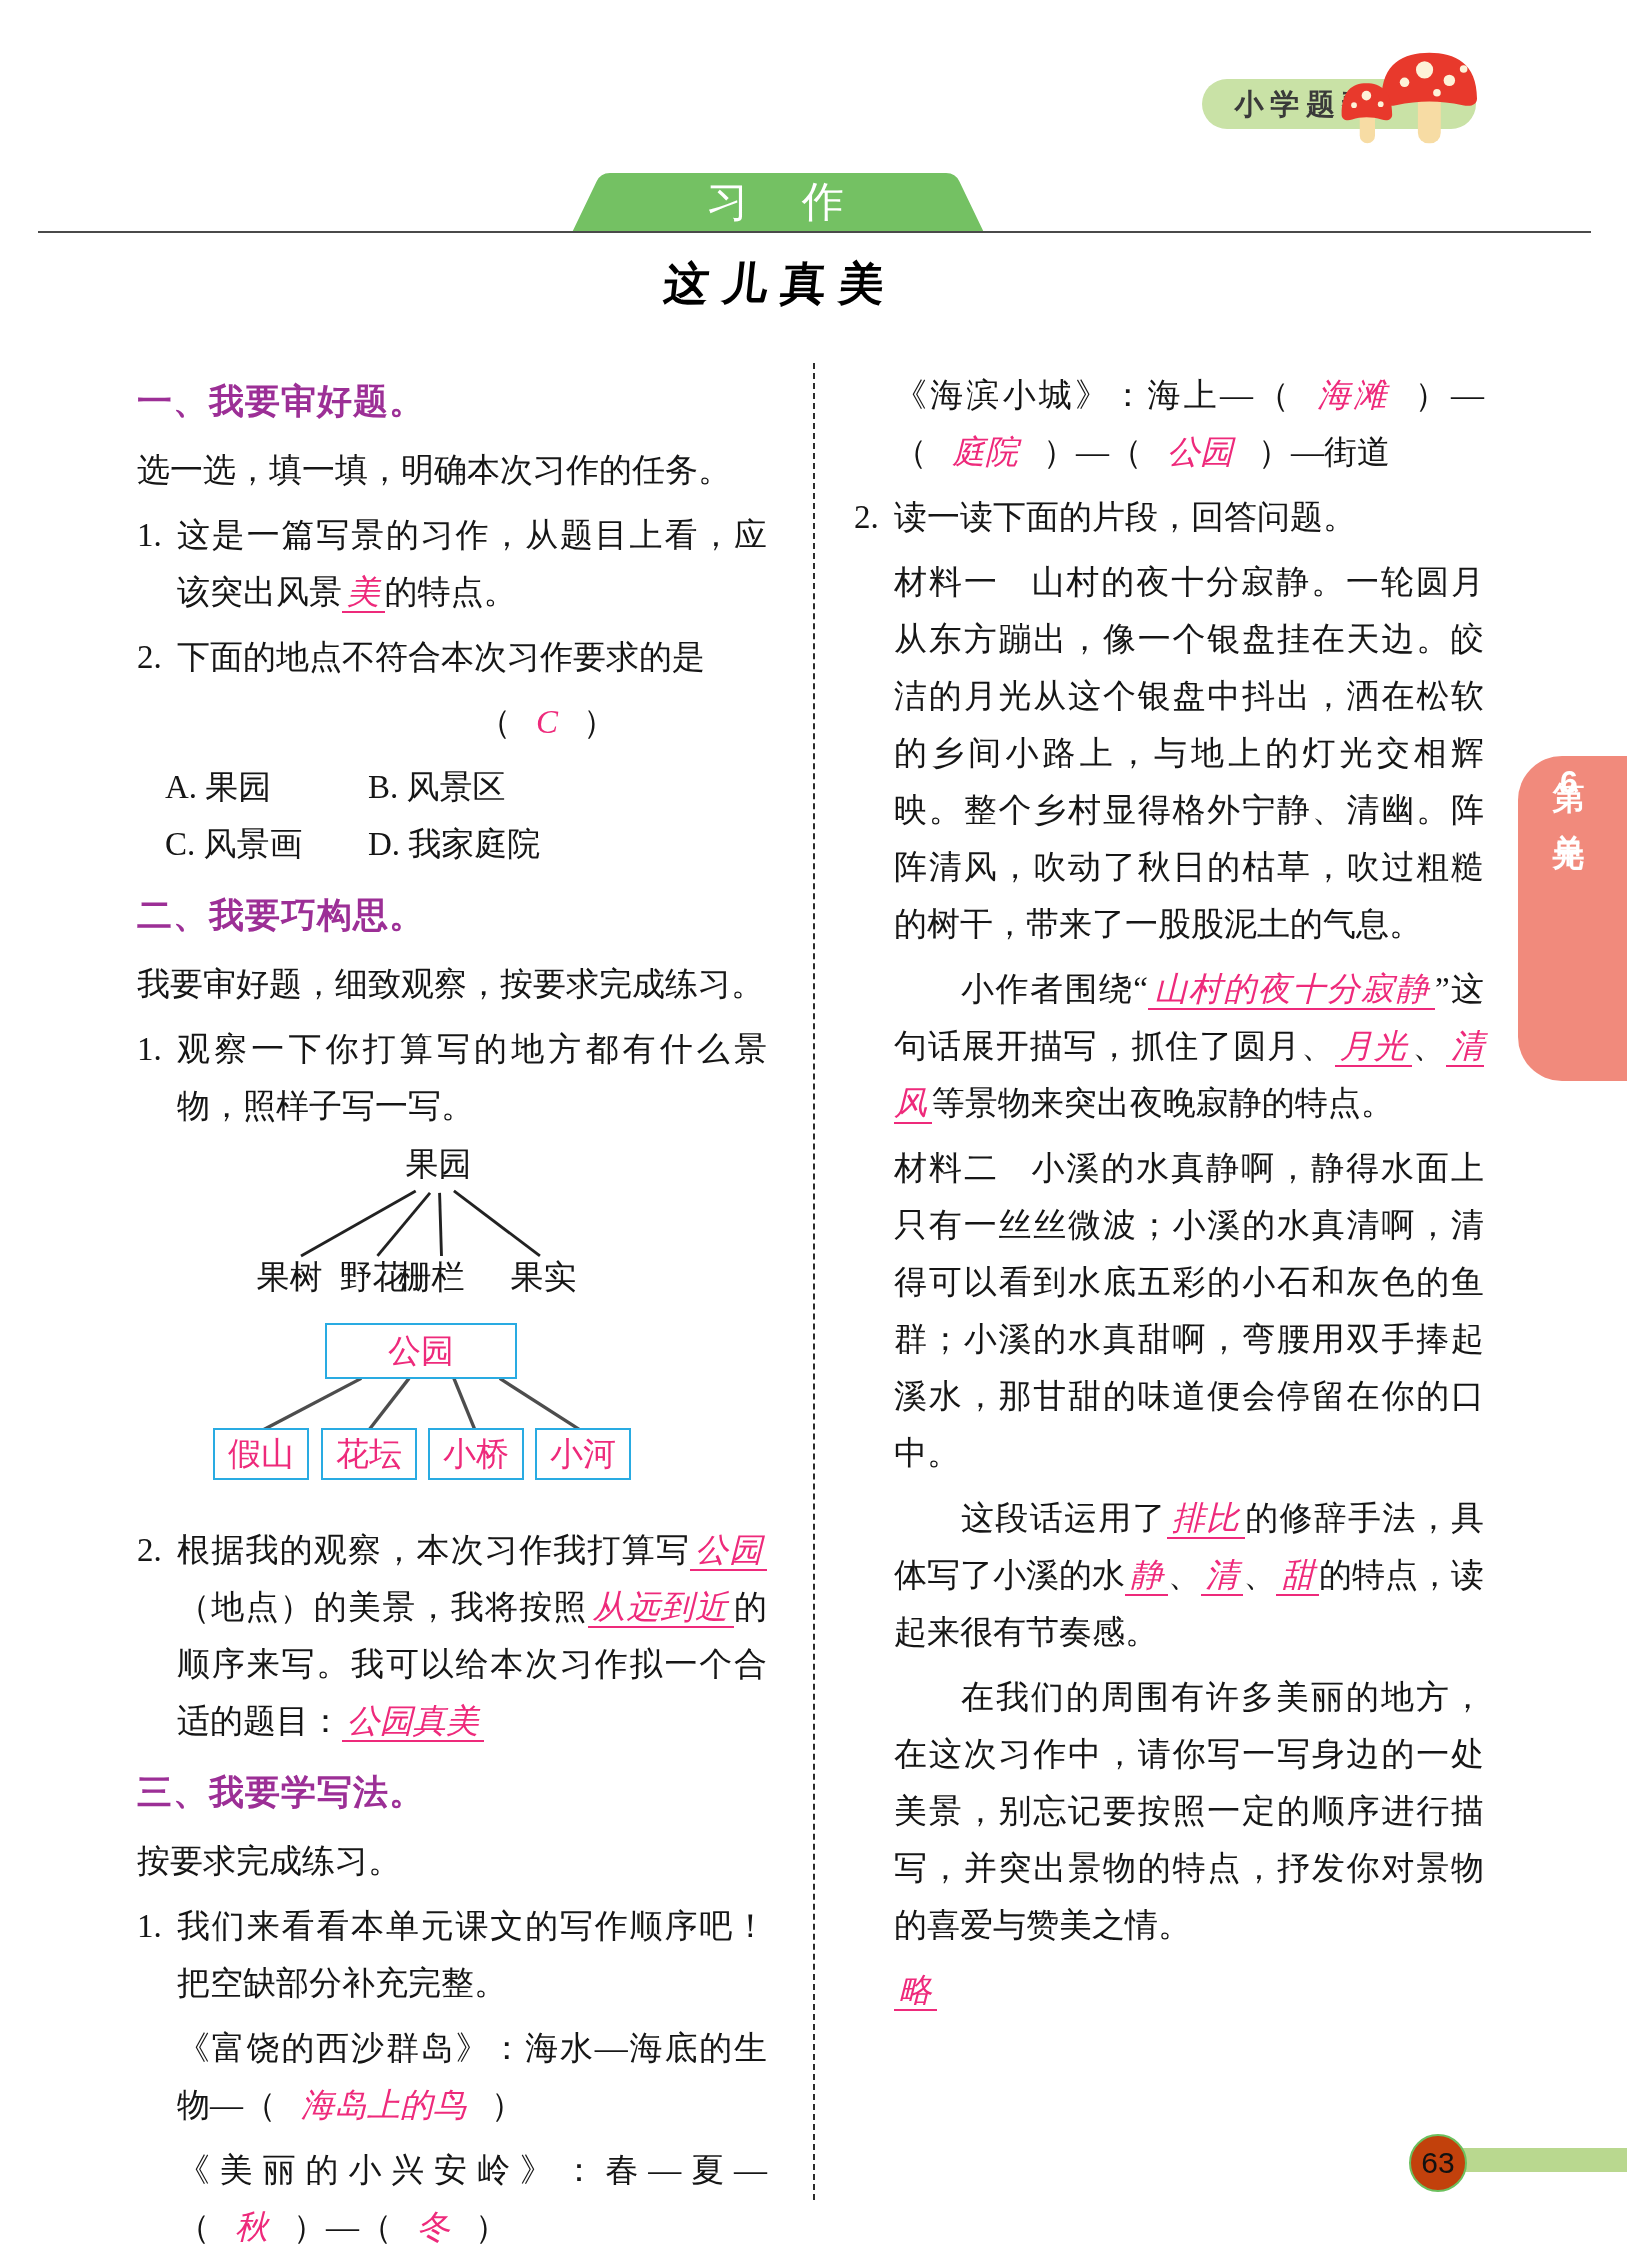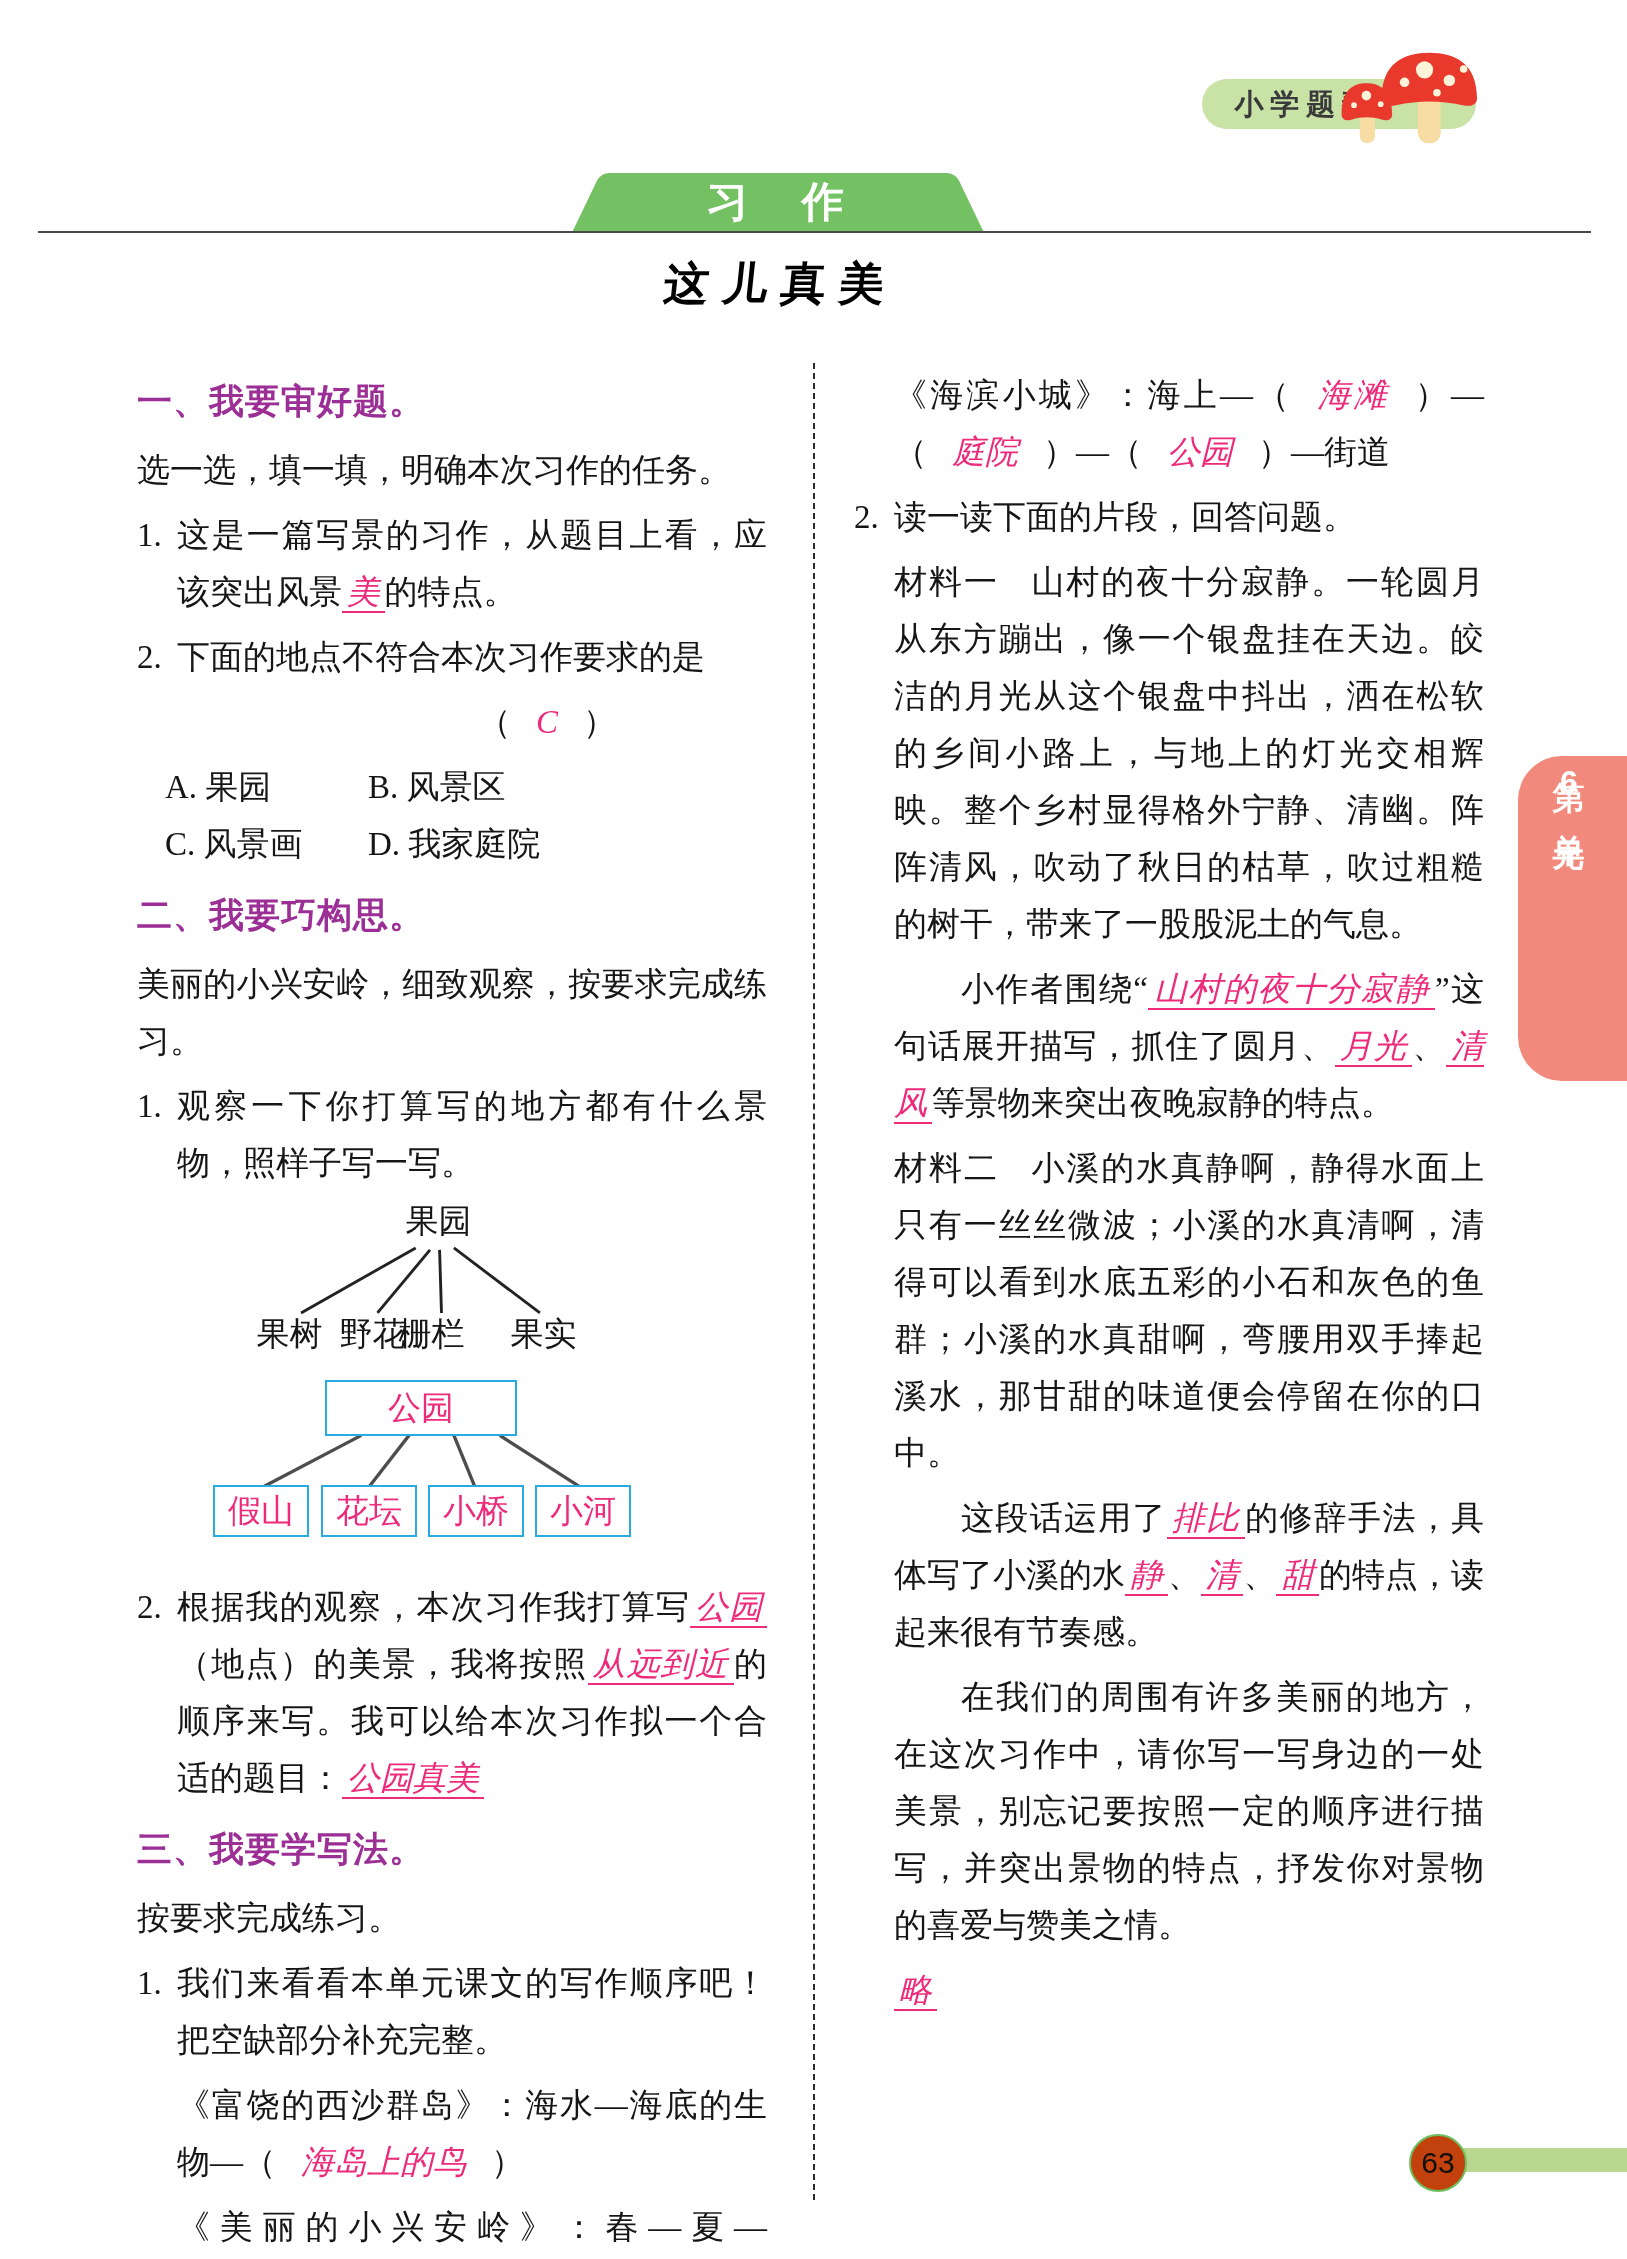--- a/index.html
+++ b/index.html
@@ -9,21 +9,21 @@
   
   .logo-pill{position:absolute;left:1202px;top:79px;width:274px;height:50px;border-radius:25px;
              background:#c9e2a6;}
   .logo-pill span{display:block;padding-left:32.5px;line-height:50px;font-family:"Liberation Sans",sans-serif;
              font-weight:bold;font-size:29px;color:#3a3a3a;letter-spacing:6.7px;}
   .mushrooms{position:absolute;left:1334px;top:46px;width:143px;height:105px;}
 
   
   .banner-shape{position:absolute;left:571px;top:173px;width:414px;height:60px;}
   .banner-label{position:absolute;left:571px;top:173px;width:414px;height:59px;text-align:center;
-                line-height:57px;font-family:"Liberation Sans",sans-serif;font-weight:bold;
+                line-height:57px;font-family:"Liberation Sans",sans-serif;font-weight:normal;
                 font-size:42px;color:#fff;letter-spacing:5.7px;}
   .rule{position:absolute;left:38px;top:231px;width:1553px;height:1.9px;background:#4a4a4a;}
   .calligraphy{position:absolute;left:590px;top:254px;width:382px;text-align:center;
                font-size:45px;font-weight:bold;color:#000;letter-spacing:13.4px;
                transform:skewX(-6deg);}
 
   
   .col{position:absolute;top:359px;width:646px;font-size:33px;line-height:57px;text-align:justify;}
   .col.left{left:129px;}
   .col.right{left:846px;}
@@ -123,21 +123,21 @@
     <div class="optrow">
       <span class="o1">A. 果园</span>
       <span>B. 风景区</span>
     </div>
     <div class="optrow">
       <span class="o1">C. 风景画</span>
       <span>D. 我家庭院</span>
     </div>
 
     <h2>二、我要巧构思。</h2>
-    <p>美丽的小兴安岭，细致观察，按要求完成练习。</p>
+    <p>我要审好题，细致观察，按要求完成练习。</p>
 
     <p class="item">
       <span class="num">1.</span>
       <span>观察一下你打算写的地方都有什么景物，照样子写一写。</span>
     </p>
 
     <div class="tree tree1">
       <div class="t1-root">果园</div>
       <svg class="tlines" width="646" height="180" viewBox="0 0 676 188">
         <line x1="300" y1="50" x2="180" y2="118" stroke="#222" stroke-width="3"></line>

